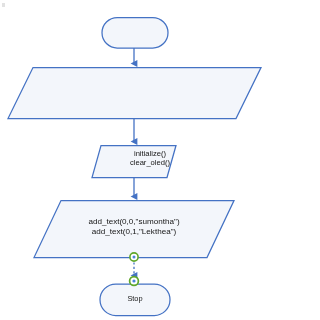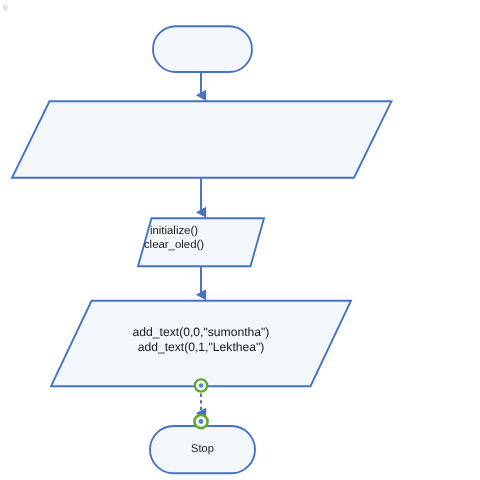--- a/index.html
+++ b/index.html
@@ -111,21 +111,21 @@
       <circle cx="134" cy="257" r="1.5" fill="#4a84d8"></circle>
     </g>
     <g>
       <circle cx="134" cy="281" r="4.4" fill="#ffffff" stroke="#5fa72a" stroke-width="1.7"></circle>
       <circle cx="134" cy="281" r="1.6" fill="#4a84d8"></circle>
     </g>
   </svg>
 
 
 
-  <div class="node-label proc-label" style="left:74px; top:150px; width:84px;text-align:center;">initialize()
+  <div class="node-label proc-label" style="left:108px; top:150px; width:84px;text-align:center;">initialize()
 clear_oled()</div>
 
   <div class="node-label io-label" style="left:44px; top:217px; width:180px;">add_text(0,0,"sumontha")
 add_text(0,1,"Lekthea")</div>
 
   <div class="node-label term-label" style="left:100px; top:295px; width:70px;">Stop</div>
 
 </div>
 
 </body></html>

